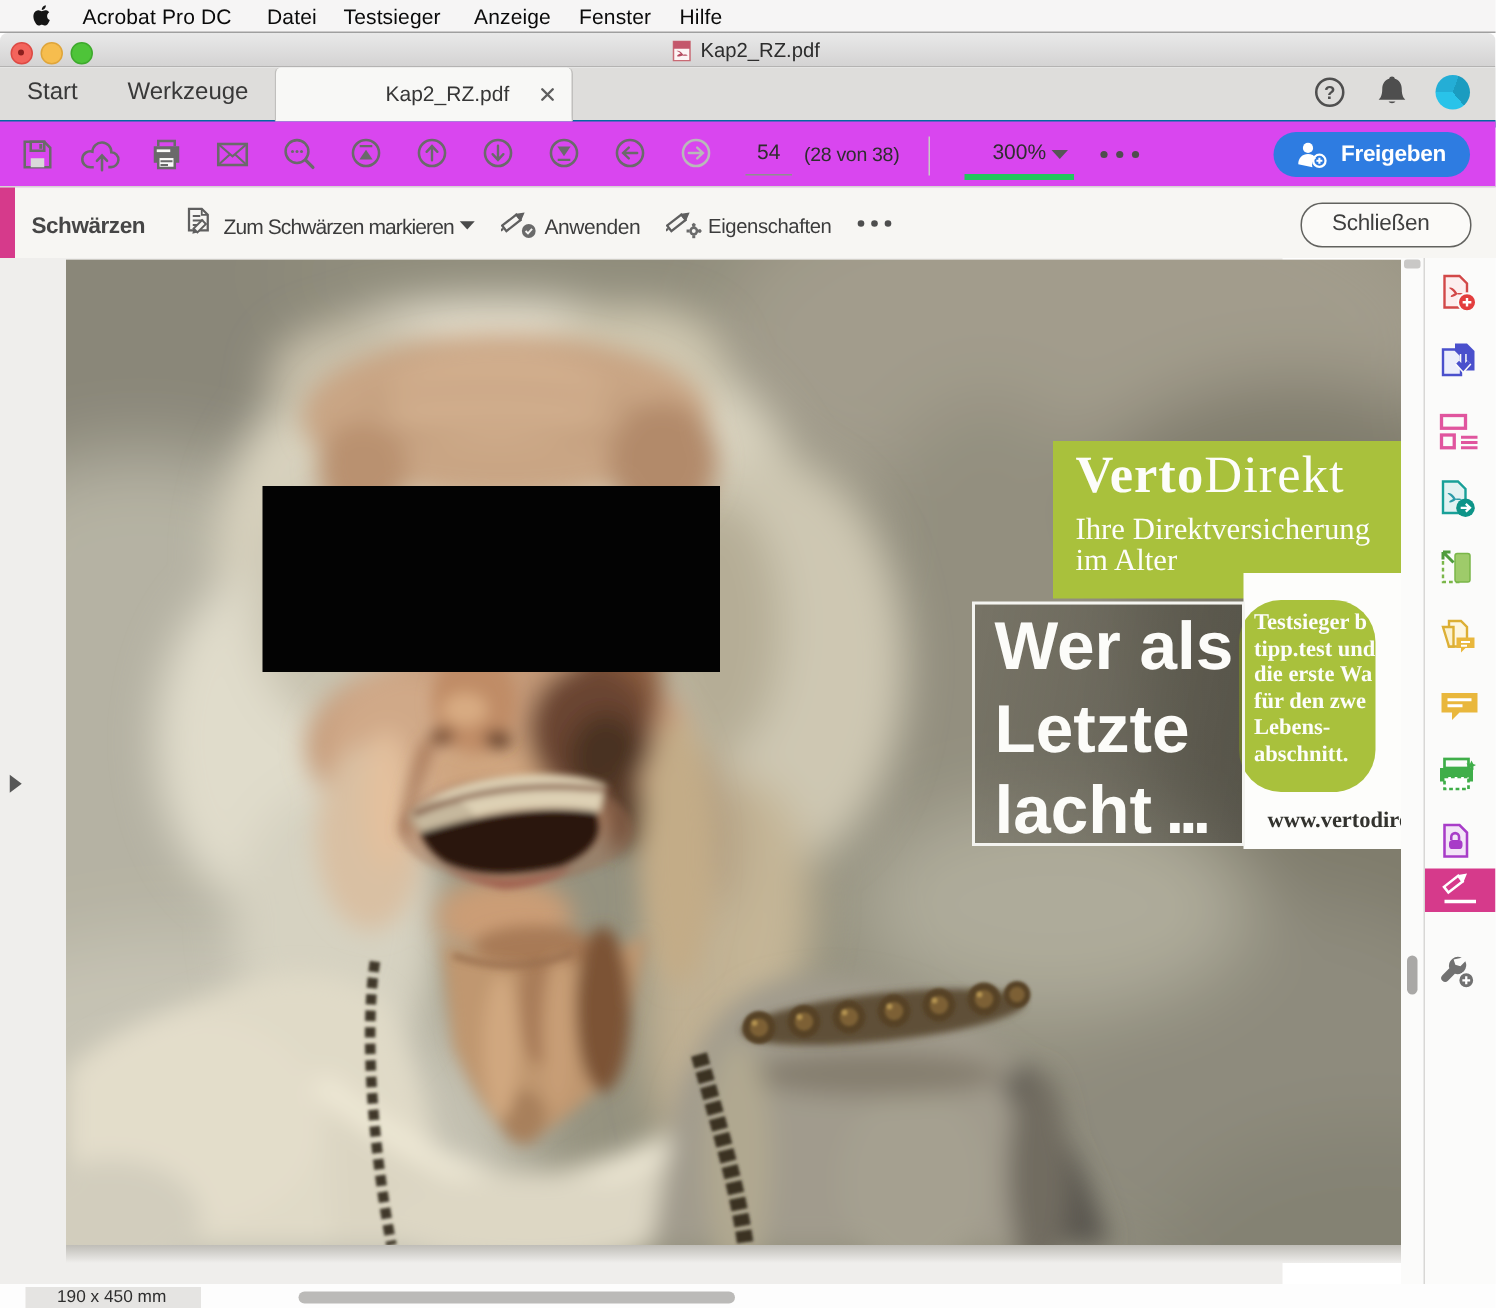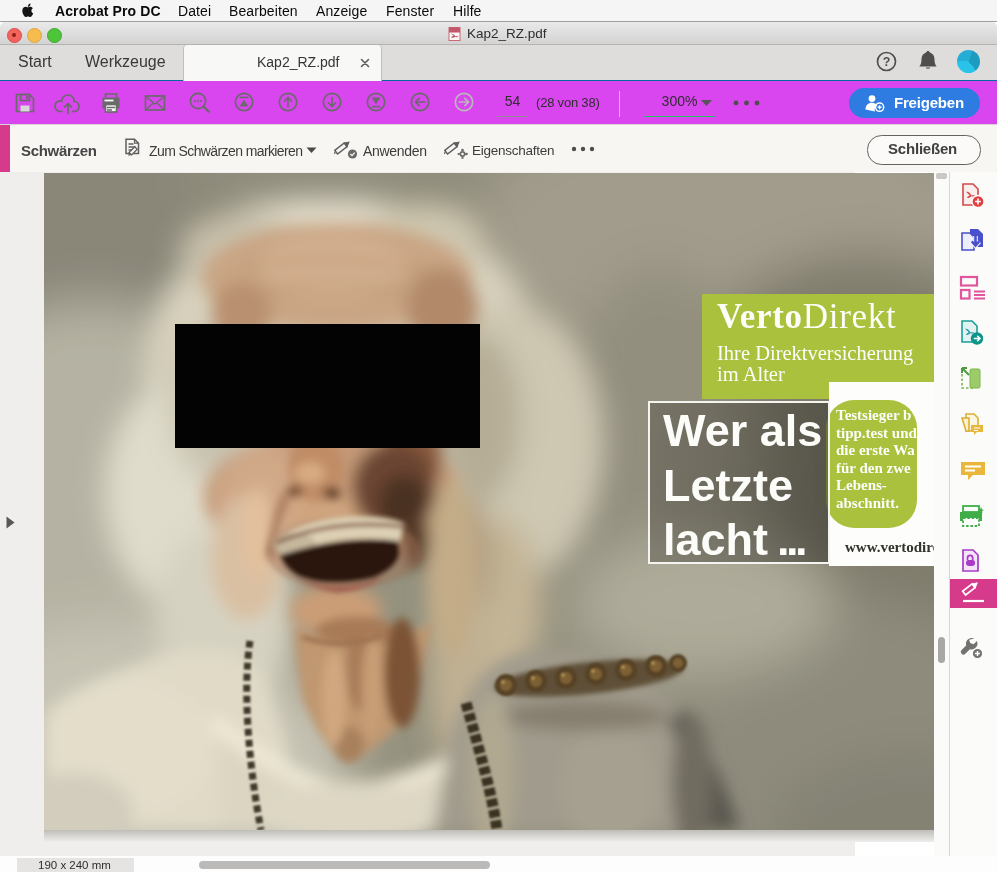--- a/index.html
+++ b/index.html
@@ -42,23 +42,23 @@
     border:2.5px solid #f4f4f0;background:linear-gradient(100deg,rgba(56,54,46,0.30),rgba(50,48,42,0.52));}
 </style>
 </head>
 <body>
 
 <div id="menubar">
   <svg class="abs" style="left:21px;top:2px" width="14" height="17" viewBox="100 80 290 370">
     <path fill="#151515" d="M318.7 268.7c-.2-36.7 30-54.3 31.4-55.2-17.2-25.1-43.9-28.6-53.3-29-22.7-2.3-44.3 13.4-55.8 13.4-11.5 0-29.3-13.1-48.1-12.7-24.8.4-47.7 14.4-60.4 36.6-25.8 44.7-6.6 110.8 18.5 147 12.3 17.8 26.9 37.7 46.1 37 18.5-.7 25.5-12 47.9-12 22.4 0 28.7 12 48.2 11.6 19.9-.3 32.5-18 44.6-35.9 14.1-20.6 19.9-40.5 20.2-41.5-.4-.2-38.8-14.9-39.3-59.3z"></path>
     <path fill="#151515" d="M285.5 160.6c10.2-12.4 17.1-29.7 15.2-46.9-14.7.6-32.5 9.8-43 22.2-9.4 10.9-17.7 28.5-15.5 45.3 16.4 1.3 33.1-8.3 43.3-20.6z"></path>
   </svg>
-  <span style="left:55px;font-weight:bold;text-align:right;">Acrobat Pro DC</span>
+  <span style="left:55px;font-weight:normal;text-align:right;">Acrobat Pro DC</span>
   <span style="left:178px;">Datei</span>
-  <span style="left:229px;">Bearbeiten</span>
+  <span style="left:229px;">Testsieger</span>
   <span style="left:316px;">Anzeige</span>
   <span style="left:386px;">Fenster</span>
   <span style="left:453px;">Hilfe</span>
 </div>
 
 <div id="titlebar">
   <div class="tl" style="left:7px;background:#f3645c;border:0.5px solid #dd4a44;"></div>
   <div class="abs" style="left:11.5px;top:10.5px;width:4px;height:4px;border-radius:50%;background:#8c1f1d;"></div>
   <div class="tl" style="left:27px;background:#f6bd4e;border:0.5px solid #dfa53a;"></div>
   <div class="tl" style="left:47px;background:#4ec439;border:0.5px solid #3daa2c;"></div>
@@ -155,21 +155,21 @@
     </g>
 
     <g transform="translate(464,21)" stroke="#b9b9b9">
       <circle cx="0" cy="0" r="8.7"></circle>
       <path d="M-4.8 0h9M.8-3.6 4.6 0 .8 3.6" stroke-linecap="round" stroke-width="1.6"></path>
     </g>
   </svg>
   <span class="abs" style="left:497px;top:10px;width:31px;text-align:center;font-size:14px;color:#2e2e2e;border-bottom:1px solid #8f8f8f;height:23px;padding-top:2px;">54</span>
   <span class="abs" style="left:536px;top:13.5px;font-size:13px;letter-spacing:-0.2px;color:#2e2e2e;">(28 von 38)</span>
   <div class="abs" style="left:619px;top:10px;width:1px;height:26px;background:#c9c8c6;"></div>
-  <span class="abs" style="left:643px;top:10px;width:73px;text-align:center;font-size:14px;color:#2e2e2e;border-bottom:1px solid #22c55e;height:23px;padding-top:2px;">300%</span>
+  <span class="abs" style="left:643px;top:10px;width:73px;text-align:center;font-size:14px;color:#2e2e2e;border-bottom:4px solid #22c55e;height:23px;padding-top:2px;">300%</span>
   <svg class="abs" style="left:700px;top:18px" width="13" height="8" viewBox="0 0 13 8">
     <path d="M1 1l5.5 6L12 1z" fill="#565656"></path>
   </svg>
   <svg class="abs" style="left:731px;top:19px" width="32" height="6" viewBox="0 0 32 6">
     <circle cx="5" cy="3" r="2.4" fill="#4e4e4e"></circle>
       <circle cx="15.5" cy="3" r="2.4" fill="#4e4e4e"></circle>
       <circle cx="26" cy="3" r="2.4" fill="#4e4e4e"></circle>
   </svg>
   <div class="abs" style="left:849px;top:7px;width:131px;height:30px;border-radius:15.5px;background:#2e7ce1;"></div>
   <svg class="abs" style="left:864px;top:13px" width="22" height="19" viewBox="0 0 22 19">
@@ -227,21 +227,21 @@
       <circle r="1.3" fill="#f7f6f3"></circle>
     </g>
   </svg>
   <span class="abs" style="left:472px;top:18px;font-size:13.5px;color:#3c3c3c;letter-spacing:-0.25px;">Eigenschaften</span>
   <svg class="abs" style="left:571px;top:21px" width="24" height="6" viewBox="0 0 24 6">
     <circle cx="3" cy="3" r="2.2" fill="#4e4e4e"></circle>
       <circle cx="12" cy="3" r="2.2" fill="#4e4e4e"></circle>
       <circle cx="21" cy="3" r="2.2" fill="#4e4e4e"></circle>
   </svg>
   <div class="abs" style="left:867px;top:10px;width:112px;height:28px;border-radius:14.5px;border:1px solid #62625f;background:#fbfaf8;"></div>
-  <span class="abs" style="left:888px;top:15px;font-size:15px;font-weight:bold;color:#3f3f3f;letter-spacing:-0.2px;">Schließen</span>
+  <span class="abs" style="left:888px;top:15px;font-size:15px;font-weight:normal;color:#3f3f3f;letter-spacing:-0.2px;">Schließen</span>
 </div>
 
 <div id="content">
   <svg class="abs" style="left:6px;top:344px" width="9" height="13" viewBox="0 0 9 13">
     <path d="M0.5 0.5v12l8-6z" fill="#575757"></path>
   </svg>
   <div class="abs" style="left:44px;top:658px;width:890px;height:12px;background:linear-gradient(#bfbdb7,#efeeec);"></div>
     <div id="photo"><svg width="890" height="657" viewBox="0 0 890 657">
 <defs>
  <filter id="b25" x="-40%" y="-40%" width="180%" height="180%">
@@ -470,15 +470,15 @@
 <g transform="translate(11,465)" fill="#717171">
  <path d="M13.5 1.5a6 6 0 0 0-8.3 7L.6 13.1a2.6 2.6 0 0 0 3.7 3.7l4.6-4.6a6 6 0 0 0 7-8.3L12.6 7.2 9.2 6.1 8.1 2.7z"></path>
  <circle cx="16.5" cy="16.5" r="5.2" stroke="#fbfbfa" stroke-width="1.2"></circle>
  <path d="M16.5 13.9v5.2M13.9 16.5h5.2" stroke="#fff" stroke-width="1.5"></path>
 </g>
 </svg></div>
 </div>
 
 <div id="statusbar">
   <div class="abs" style="left:17px;top:2px;width:117px;height:14px;background:#e5e4e2;"></div>
-  <span class="abs" style="left:38px;top:3px;font-size:11.5px;color:#2e2e2e;">190 x 240 mm</span>
+  <span class="abs" style="left:38px;top:3px;font-size:11.5px;color:#2e2e2e;">190 x 450 mm</span>
   <div class="abs" style="left:199px;top:5px;width:291px;height:8px;background:#bbbab8;border-radius:4px;"></div>
 </div>
 
 </body></html>

